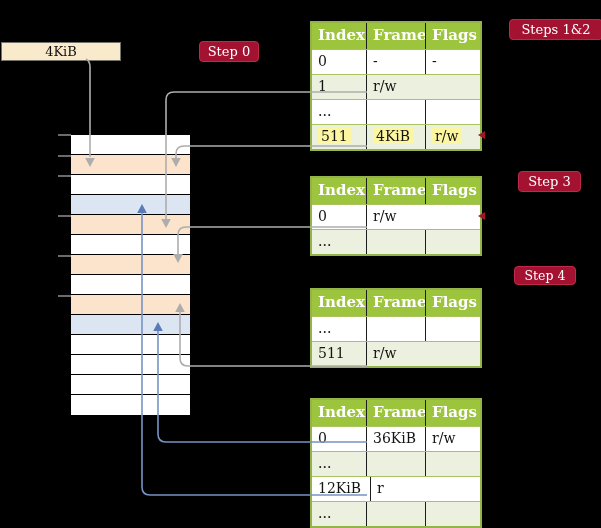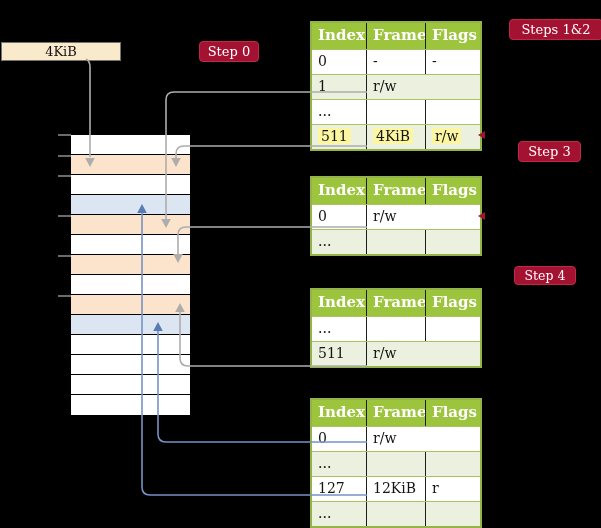--- a/index.html
+++ b/index.html
@@ -15,21 +15,21 @@
     font-size:13px;color:#111;
   }
   
   .badge{
     position:absolute;background:#A31230;color:#fff;border:1px solid #c0294a;
     border-radius:4px;display:flex;align-items:center;justify-content:center;
     font-size:13px;
   }
   .badge-step0 {left:189px;top:41px;width:58px;height:19px;margin-left:10px;}
   .badge-steps12{left:509px;top:19px;width:92px;height:19px;}
-  .badge-step3 {left:518px;top:141px;width:61px;height:19px;}
+  .badge-step3 {left:518px;top:171px;width:61px;height:19px;}
   .badge-step4 {left:514px;top:266px;width:60px;height:17px;font-size:12.5px;}
   
   .strip{
     position:absolute;left:70px;top:134px;width:119px;
     border:1px solid #000;background:#000;
   }
   .m-row{height:19px;border-bottom:1px solid #000;}
   .m-row:last-child{border-bottom:none;height:20px;}
   .m-white{background:#FFFFFF;}
   .m-orange{background:#FCE4CC;}
@@ -155,29 +155,29 @@
       </div>
     </div>
   <div class="ptable pt4">
       <div class="t-header">
         <div class="t-cell c0">Index</div>
         <div class="t-cell c1">Frame</div>
         <div class="t-cell c2">Flags</div>
       </div>
       <div class="t-row shade-white">
         <div class="t-cell c0"><span>0</span></div>
-        <div class="t-cell c2"><span>r/w</span></div>
-      </div>
-      <div class="t-row shade-green">
-        <div class="t-cell c0"><span>...</span></div>
-        <div class="t-cell c1"></div>
-        <div class="t-cell c2"></div>
-      </div>
-      <div class="t-row shade-white">
-        <div class="t-cell c0"><span>127</span></div>
+        <div class="t-cell c1"><span>36KiB</span></div>
+        <div class="t-cell c2"><span>r/w</span></div>
+      </div>
+      <div class="t-row shade-green">
+        <div class="t-cell c0"><span>...</span></div>
+        <div class="t-cell c1"></div>
+        <div class="t-cell c2"></div>
+      </div>
+      <div class="t-row shade-white">
         <div class="t-cell c1"><span>12KiB</span></div>
         <div class="t-cell c2"><span>r</span></div>
       </div>
       <div class="t-row shade-green">
         <div class="t-cell c0"><span>...</span></div>
         <div class="t-cell c1"></div>
         <div class="t-cell c2"></div>
       </div>
     </div>
 

